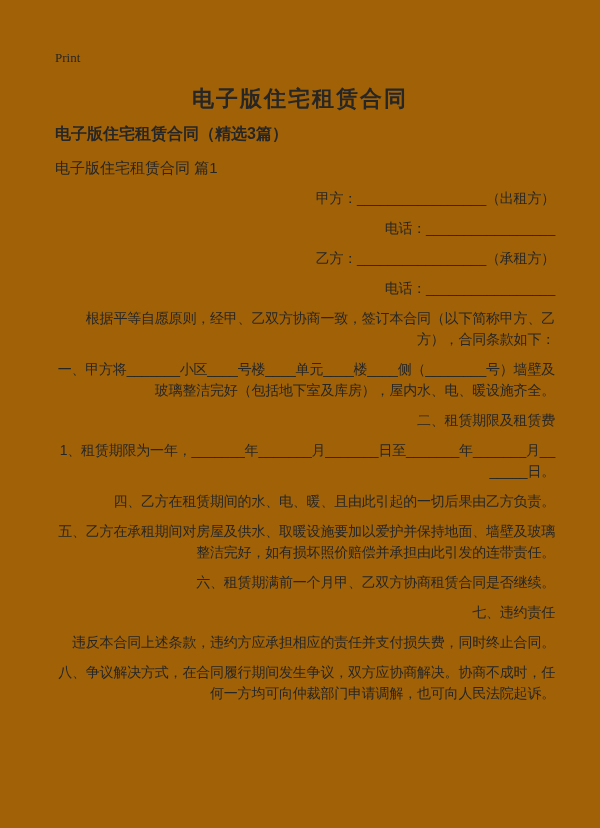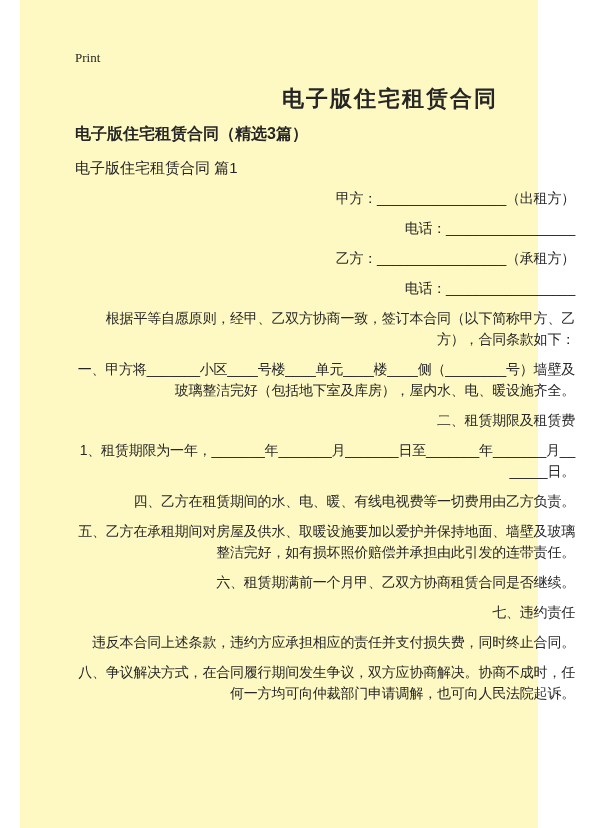--- a/index.html
+++ b/index.html
@@ -9,39 +9,38 @@
   }
   body {
     width: 600px;
     height: 828px;
     overflow: hidden;
     color: #262626;
     font-family: "Liberation Sans", "DejaVu Sans", sans-serif;
   }
   .page {
     box-sizing: border-box;
-    width: 518px;
+    width: 600px;
     height: 828px;
     padding: 48px 40px 0 55px;
-    background: #fef9c3;
-    margin-left: 20px;
+    background: #a16207;
   }
   .print-label {
     font-family: "Liberation Serif", "DejaVu Serif", serif;
     font-size: 13px;
     line-height: 15px;
     margin: 0;
     color: #262626;
     cursor: pointer;
     display: inline-block;
   }
   .title {
     font-size: 22px;
     font-weight: bold;
-    text-align: right;
+    text-align: center;
     letter-spacing: 2px;
     line-height: 26px;
     margin: 20px 0 0 0;
     
     margin-left: -15px;
     margin-right: 0;
     color: #262626;
   }
   .subtitle {
     font-size: 16px;
@@ -86,21 +85,21 @@
 
   <div class="doc-body">
     <p>甲方：_________________（出租方）</p>
     <p>电话：_________________</p>
     <p>乙方：_________________（承租方）</p>
     <p>电话：_________________</p>
     <p>根据平等自愿原则，经甲、乙双方协商一致，签订本合同（以下简称甲方、乙方），合同条款如下：</p>
     <p>一、甲方将_______小区____号楼____单元____楼____侧（________号）墙壁及玻璃整洁完好（包括地下室及库房），屋内水、电、暖设施齐全。</p>
     <p>二、租赁期限及租赁费</p>
     <p>1、租赁期限为一年，_______年_______月_______日至_______年_______月_______日。</p>
-    <p>四、乙方在租赁期间的水、电、暖、有线电视费等一切费用由乙方负责。</p>
+    <p>四、乙方在租赁期间的水、电、暖、且由此引起的一切后果由乙方负责。</p>
     <p>五、乙方在承租期间对房屋及供水、取暖设施要加以爱护并保持地面、墙壁及玻璃整洁完好，如有损坏照价赔偿并承担由此引发的连带责任。</p>
     <p>六、租赁期满前一个月甲、乙双方协商租赁合同是否继续。</p>
     <p>七、违约责任</p>
     <p>违反本合同上述条款，违约方应承担相应的责任并支付损失费，同时终止合同。</p>
     <p>八、争议解决方式，在合同履行期间发生争议，双方应协商解决。协商不成时，任何一方均可向仲裁部门申请调解，也可向人民法院起诉。</p>
   </div>
 
 </div>
 
 </body></html>

